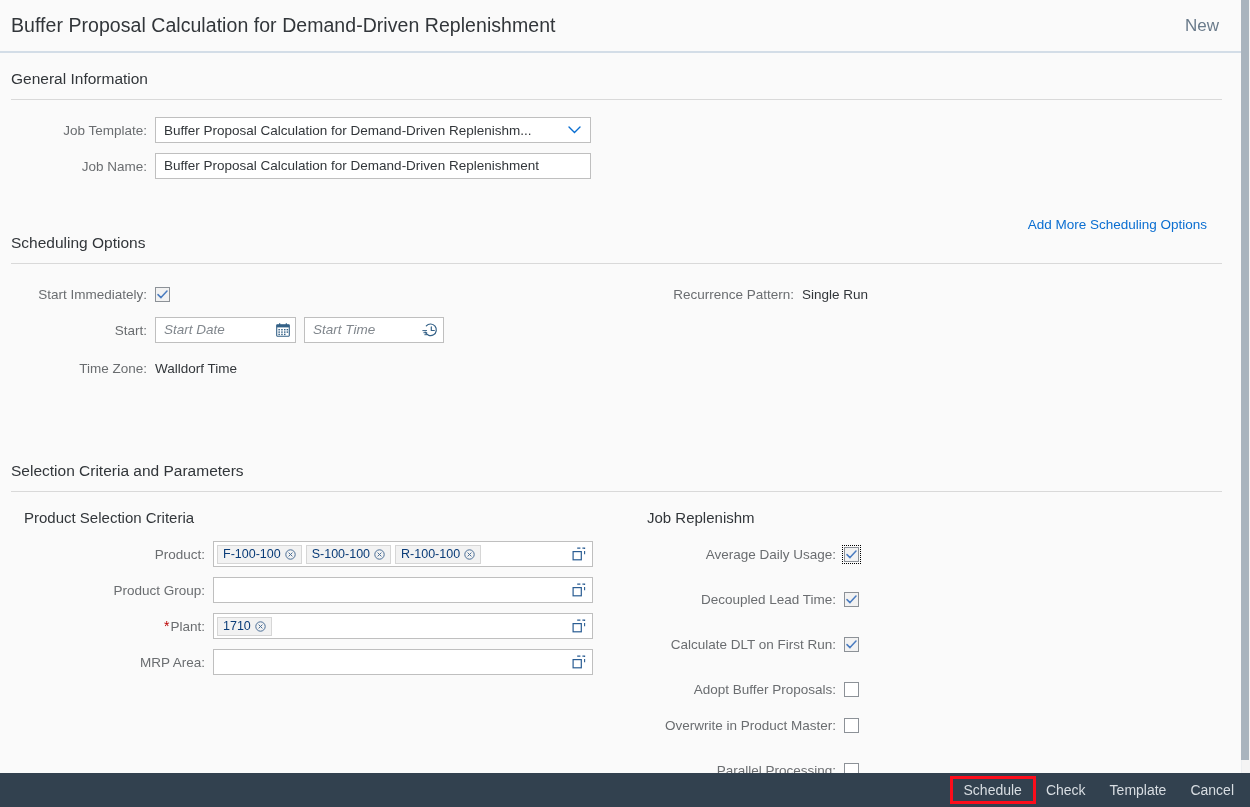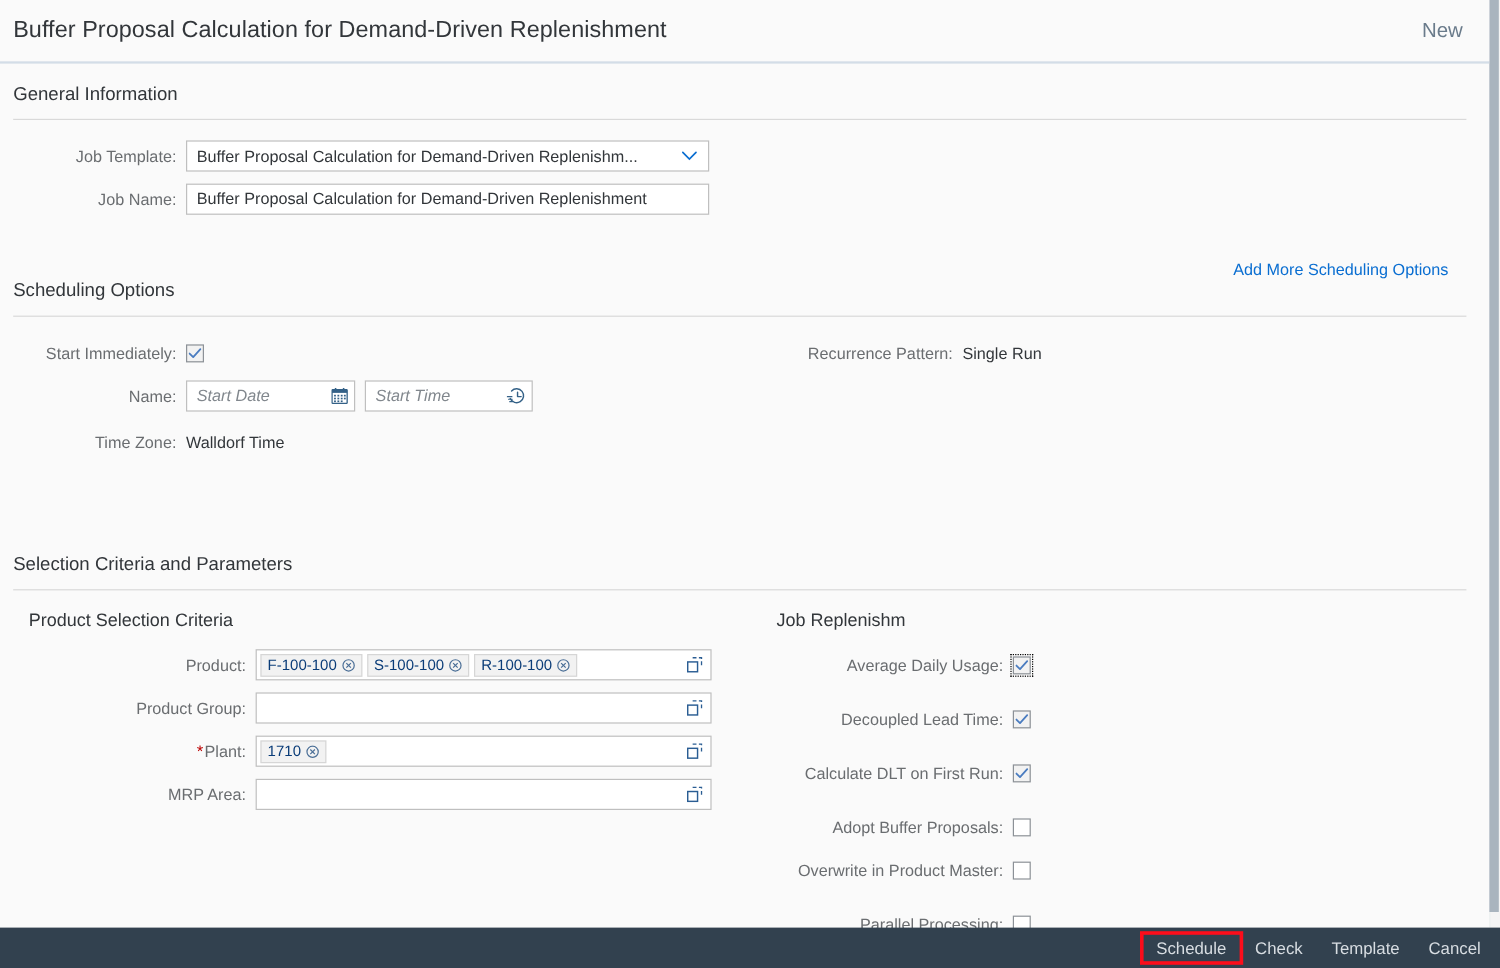--- a/index.html
+++ b/index.html
@@ -318,21 +318,21 @@
           <div class="row">
             <div class="lbl" style="width:155px;">Start Immediately:</div>
             <span class="cbx">
               <svg width="11" height="9" viewBox="0 0 11 9">
                   <path d="M1 4.6 L4 7.6 L10 1" stroke="#4a7cc0" stroke-width="1.5" fill="none" stroke-linecap="round" stroke-linejoin="round"></path>
                 </svg>
             </span>
           </div>
 
           <div class="row" style="margin-bottom:10px;">
-            <div class="lbl" style="width:155px;">Name:</div>
+            <div class="lbl" style="width:155px;">Start:</div>
             <div class="inp-wrap" style="margin-right:8px;">
               <div class="inp ph" style="width:141px;">Start Date</div>
               <span class="inp-icon clickable">
                 <svg width="14" height="14" viewBox="0 0 14 14">
                   <rect x="0.7" y="1.8" width="12.6" height="11.4" rx="0.6" fill="none" stroke="#346187" stroke-width="1.1"></rect>
                   <rect x="0.7" y="1.8" width="12.6" height="2.6" fill="#346187"></rect>
                   <rect x="3" y="0.3" width="1.3" height="2.6" fill="#346187"></rect>
                   <rect x="9.7" y="0.3" width="1.3" height="2.6" fill="#346187"></rect>
                   <g fill="#346187">
                     <rect x="2.4" y="6" width="1.5" height="1.4"></rect>

